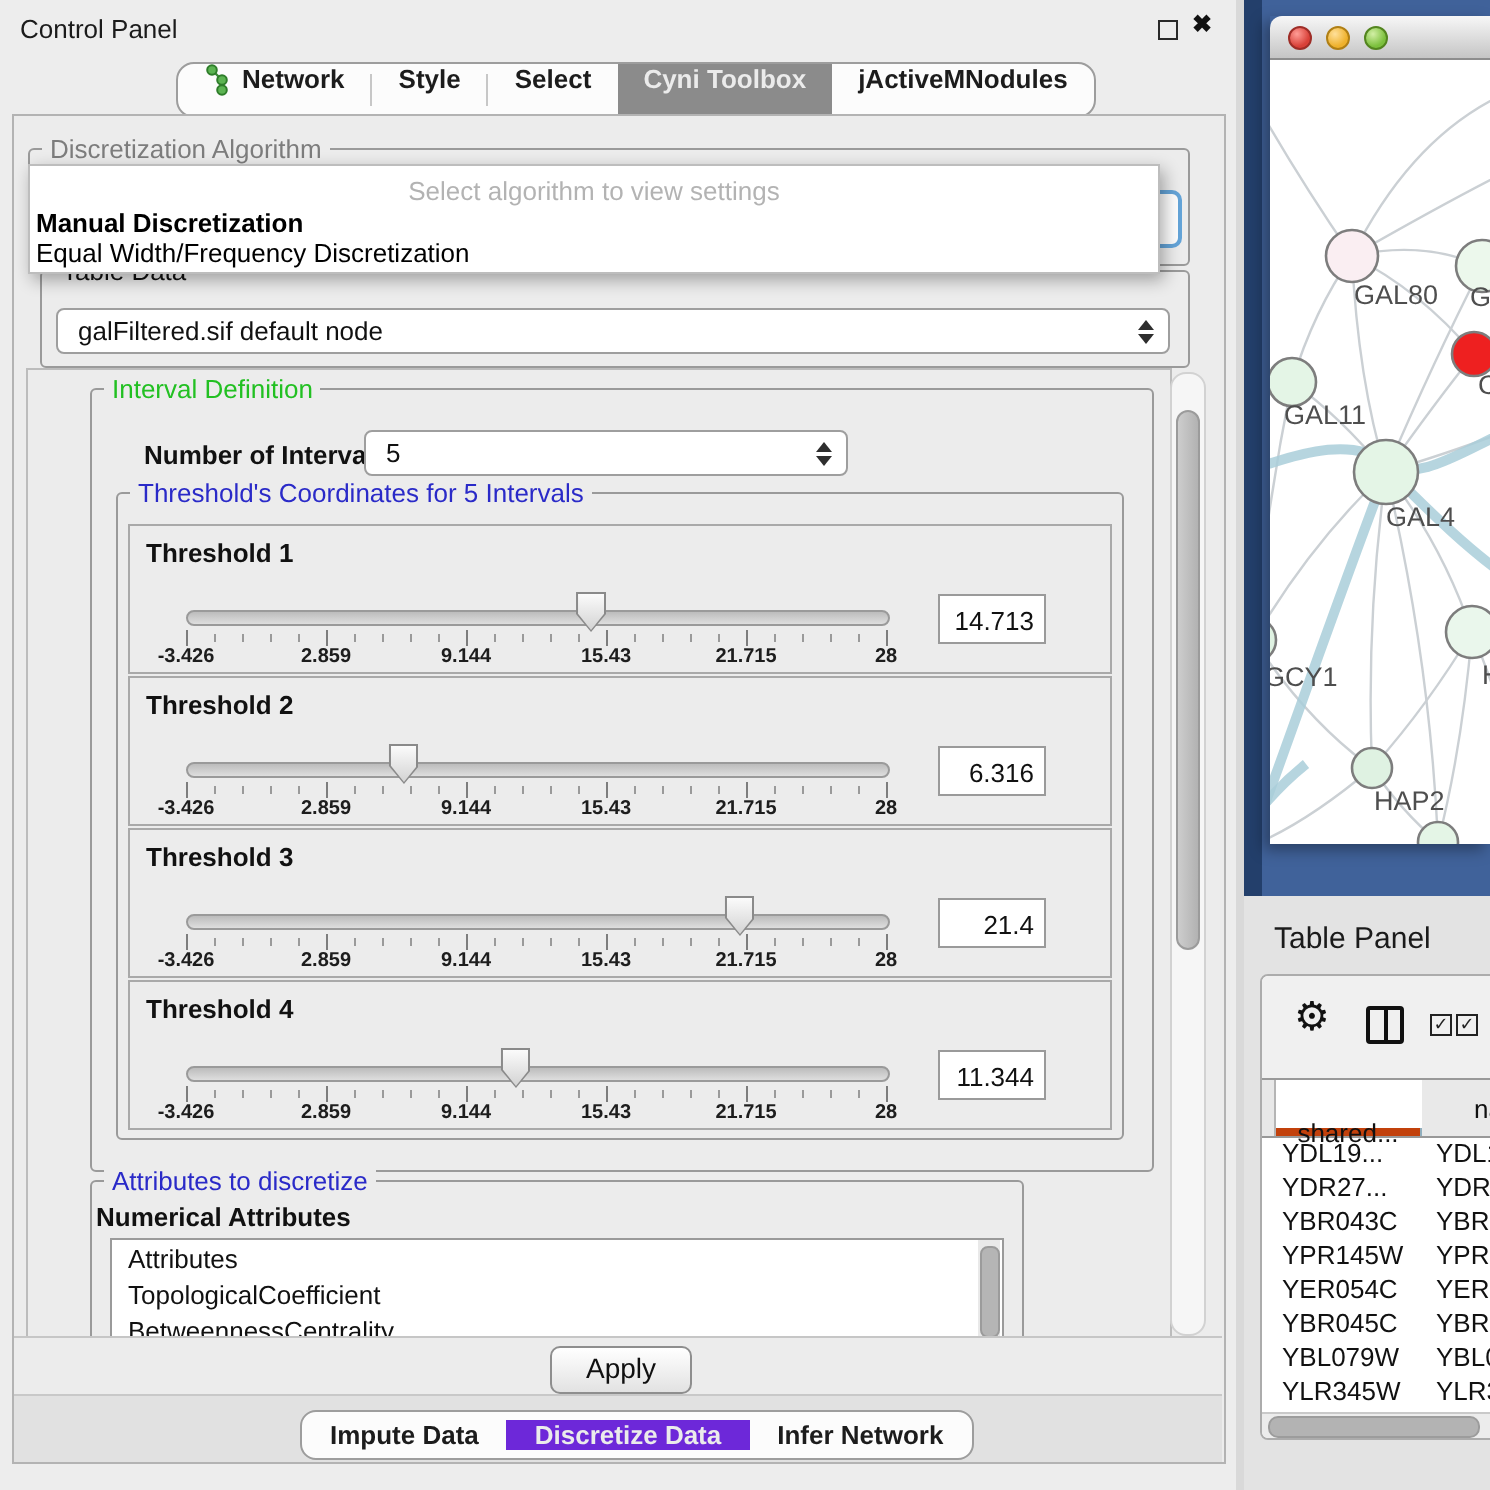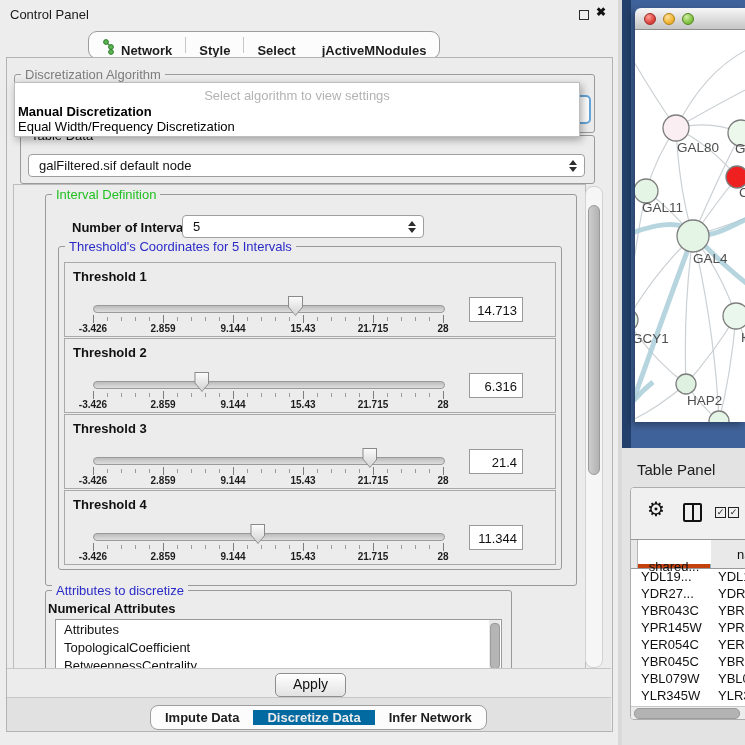--- a/index.html
+++ b/index.html
@@ -6,21 +6,21 @@
   #root{position:relative;width:745px;height:745px;background:#d9d9d9;
         font-family:"Liberation Sans",sans-serif;color:#111;overflow:hidden;}
   
   .control-panel{position:absolute;left:0;top:0;width:618px;height:745px;background:#ededed;}
   .cp-title{position:absolute;left:10px;top:7px;font-size:13px;color:#1b1b1b;}
   .win-min{position:absolute;left:579px;top:10px;width:8px;height:8px;border:1.5px solid #2a2a2a;background:transparent;}
   .win-close{position:absolute;left:596px;top:5px;font-size:12px;font-weight:bold;color:#111;}
   
   .tabbar{position:absolute;left:88px;top:31px;height:26px;display:flex;align-items:stretch;
           background:#fcfcfc;border:1px solid #9d9d9d;border-radius:9px;overflow:hidden;}
-  .tab{display:flex;align-items:flex-end;gap:6px;padding:0 13px;font-size:13px;font-weight:bold;color:#1c1c1c;white-space:nowrap;}
+  .tab{display:flex;align-items:flex-start;gap:6px;padding:0 13px;font-size:13px;font-weight:bold;color:#1c1c1c;white-space:nowrap;}
   .tab.selected{background:#8b8b8b;color:#ebebeb;}
   .tab-sep{width:1px;background:#c7c7c7;margin:5px 0;}
   
   .content-panel{position:absolute;left:6px;top:57px;width:605px;height:673px;background:#ececec;border:1px solid #b3b3b3;}
   
   .group{position:absolute;border:1px solid #9a9a9a;border-radius:3px;}
   .legend{position:absolute;top:-8px;left:6px;background:#ececec;padding:0 4px;font-size:13px;white-space:nowrap;}
   .legend.green{color:#22c022;}
   .legend.blue{color:#2a2ac8;}
   .legend.gray{color:#7d7d7d;}
@@ -67,21 +67,21 @@
   .attr-scroll{position:absolute;right:1px;top:0;width:11px;height:100%;background:#e9e9e9;}
   .attr-thumb{position:absolute;left:1px;top:3px;width:8px;height:44px;background:#b5b5b5;border:1px solid #9b9b9b;border-radius:4px;}
   
   .apply-bar{position:absolute;left:7px;top:668px;width:604px;height:29px;background:#ececec;border-top:1px solid #c6c6c6;}
   .apply-btn{position:absolute;left:268px;top:4px;width:69px;height:22px;background:linear-gradient(#ffffff,#e2e2e2);
              border:1px solid #8e8e8e;border-radius:5px;font-size:14px;text-align:center;line-height:21px;}
   .footer-band{position:absolute;left:7px;top:697px;width:604px;height:33px;background:#e1e1e1;border-top:1px solid #c8c8c8;}
   .btabbar{position:absolute;left:143px;top:7px;height:23px;display:flex;align-items:center;
            background:#fcfcfc;border:1px solid #9d9d9d;border-radius:8px;overflow:hidden;}
   .btab{display:flex;align-items:center;padding:0 14px;font-size:13px;font-weight:bold;color:#1c1c1c;white-space:nowrap;}
-  .btab.selected{background:#0369a1;color:#ebebeb;}
+  .btab.selected{background:#6d28d9;color:#ebebeb;}
   
   .blue-desktop{position:absolute;left:622px;top:0;width:123px;height:448px;background:#40629a;}
   .blue-desktop .darkedge{position:absolute;left:0;top:0;width:9px;height:100%;background:#233f6b;}
   .net-window{position:absolute;left:635px;top:8px;width:110px;height:414px;box-shadow:-3px 3px 7px rgba(0,0,0,0.35);}
   .net-titlebar{height:22px;background:linear-gradient(#f7f7f7,#c5c5c5);border-bottom:1px solid #8d8d8d;
                 border-radius:6px 0 0 0;display:flex;align-items:center;padding-left:9px;gap:7px;box-sizing:border-box;}
   .tl{width:12px;height:12px;border-radius:50%;box-sizing:border-box;}
   .tl.red{background:radial-gradient(circle at 35% 30%,#ff9d96,#d84038 65%);border:1px solid #9e2d27;}
   .tl.yellow{background:radial-gradient(circle at 35% 30%,#ffe09a,#eeb12c 65%);border:1px solid #b07f14;}
   .tl.green{background:radial-gradient(circle at 35% 30%,#d2efa5,#7cc03d 65%);border:1px solid #53851f;}
@@ -132,20 +132,23 @@
         </span>
         <span>Network</span>
       </div>
       <div class="tab-sep"></div>
       <div class="tab">
           <span>Style</span>
         </div>
       <div class="tab-sep"></div>
       <div class="tab">
           <span>Select</span>
+        </div>
+      <div class="tab selected">
+          <span>Cyni Toolbox</span>
         </div>
       <div class="tab">
           <span>jActiveMNodules</span>
         </div>
     </div>
 
     <div class="content-panel"></div>
 
     <div class="group" style="left:14px;top:74px;width:579px;height:57px;">
       <span class="legend gray">Discretization Algorithm</span>

